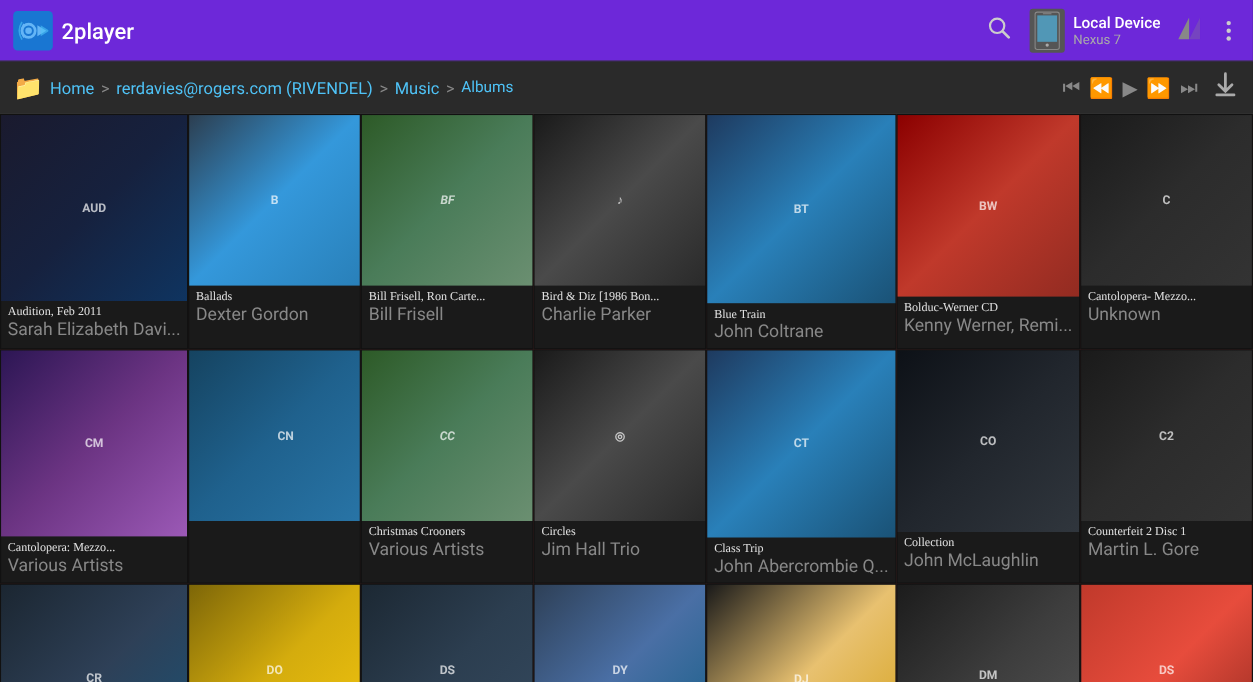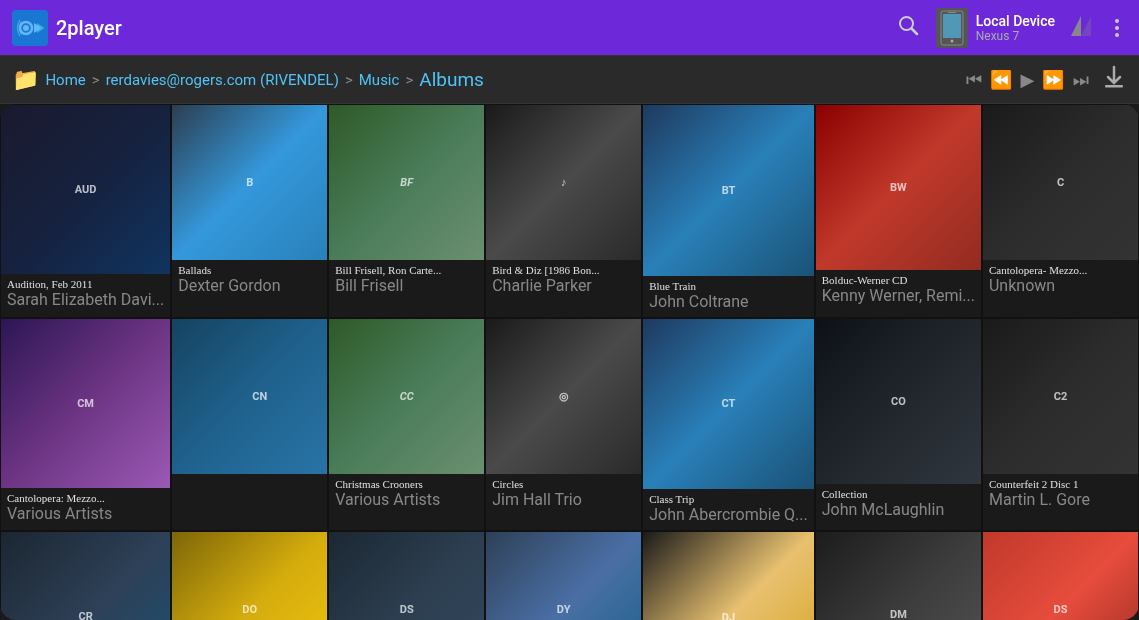--- a/index.html
+++ b/index.html
@@ -119,21 +119,21 @@
     .breadcrumb-item {
       font-size: 15px;
       color: #4fc3f7;
       cursor: pointer;
     }
     .breadcrumb-separator {
       font-size: 15px;
       color: #888;
     }
     .breadcrumb-current {
-      font-size: 19px;
+      font-size: 14px;
       color: #4fc3f7;
     }
     #breadcrumb-actions {
       margin-left: auto;
       display: flex;
       align-items: center;
       gap: 12px;
     }
     #transport-controls {
       display: flex;
@@ -149,21 +149,20 @@
       font-size: 22px;
       color: #aaa;
       cursor: pointer;
     }
 
     
     #album-grid-container {
       overflow-y: auto;
       height: calc(620px - 56px - 48px);
       background: #ef4444;
-      border-radius: 16px;
     }
     #album-grid {
       display: grid;
       grid-template-columns: repeat(7, 1fr);
       gap: 0;
     }
     .album-item {
       display: flex;
       flex-direction: column;
       cursor: pointer;

